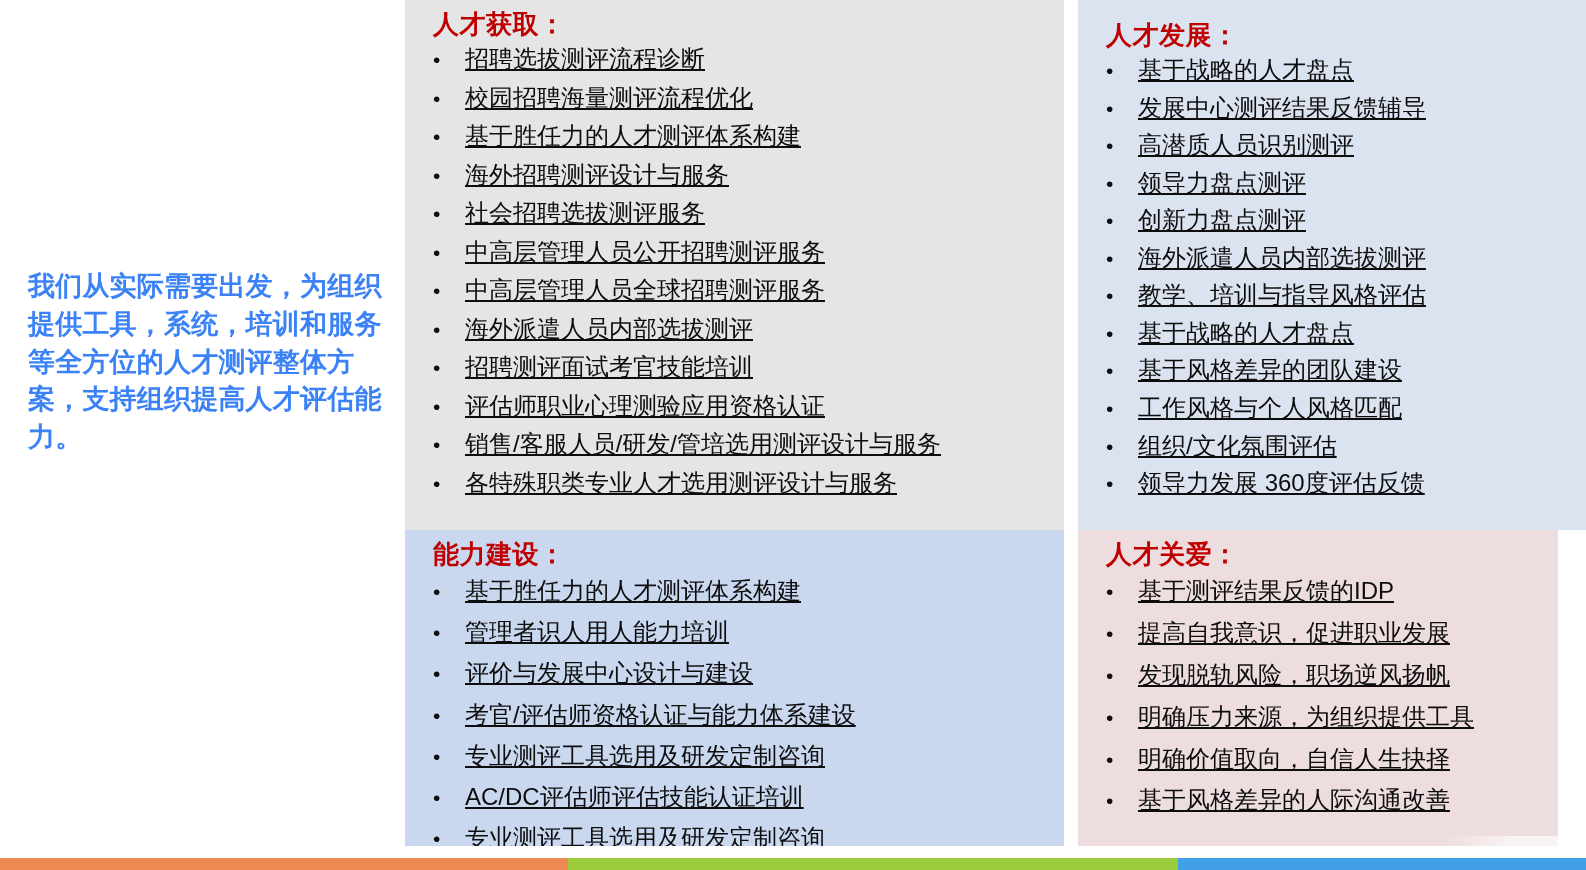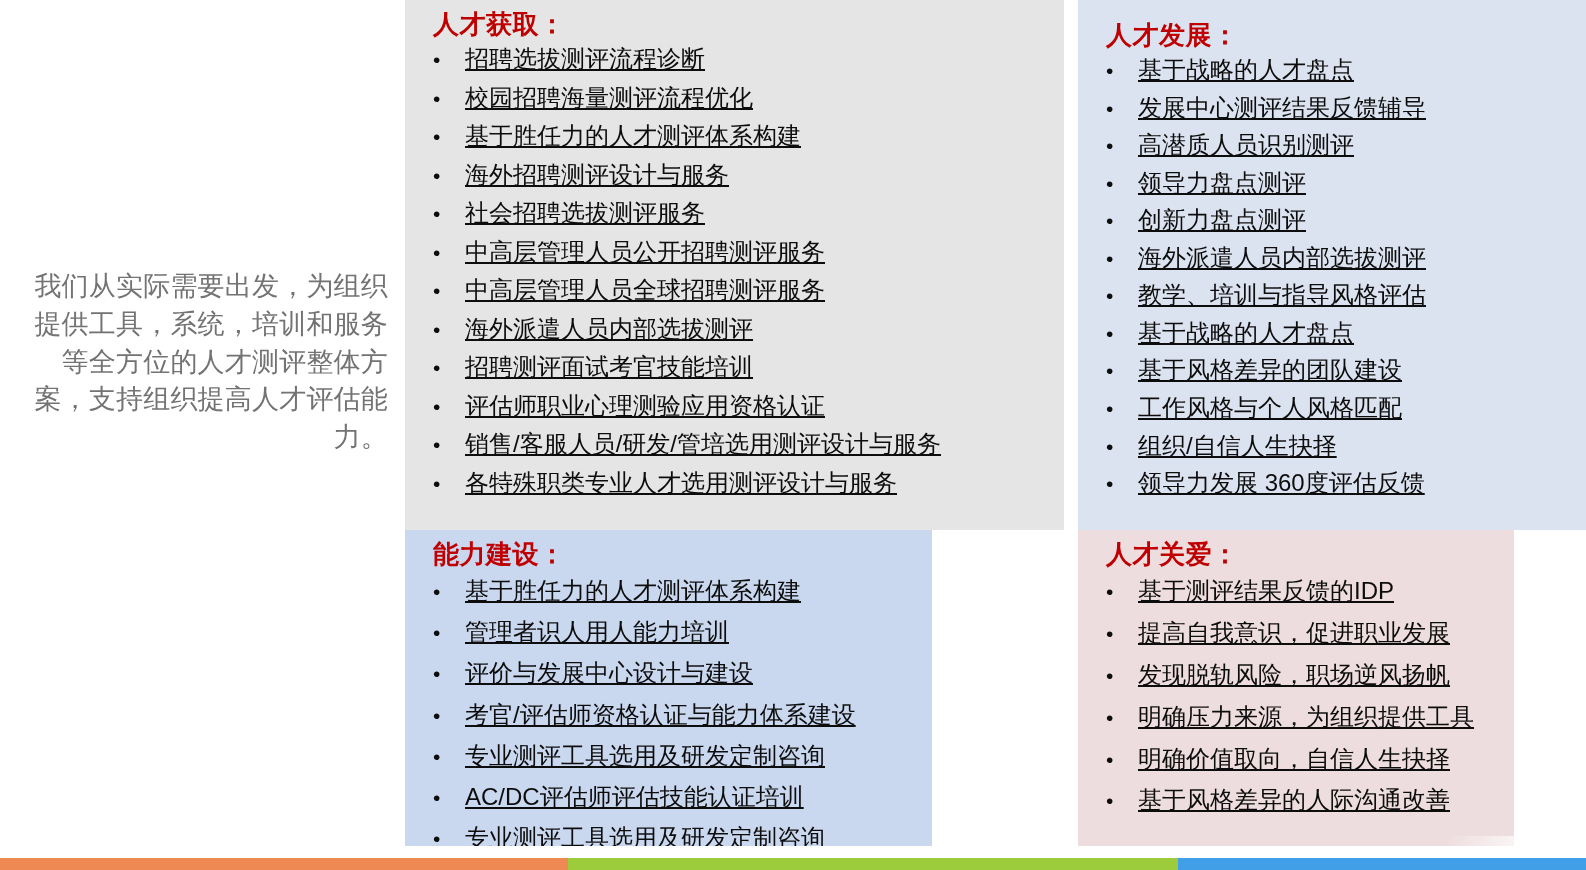--- a/index.html
+++ b/index.html
@@ -24,53 +24,52 @@
   }
 
   
   .intro-block {
     position: absolute;
     left: 28px;
     top: 268px;
     width: 360px;
     font-size: 27px;
     line-height: 1.40;
-    color: #737373;
+    color: #3b82f6;
     letter-spacing: 0.2px;
-    font-weight: 400;
-    text-align: right;
+    font-weight: 700;
   }
 
   
   .panel {
     position: absolute;
     box-sizing: border-box;
     overflow: hidden;
   }
   .panel-acquire {
     left: 405px;  top: 0px;
     width: 659px; height: 530px;
     background: #e5e5e5;
     padding: 10px 14px 8px 14px;
   }
   .panel-capability {
     left: 405px;  top: 530px;
-    width: 527px; height: 316px;
+    width: 659px; height: 316px;
     background: #c9d7ef;
     padding: 10px 14px 8px 14px;
   }
   .panel-develop {
     left: 1078px; top: 0px;
     width: 508px; height: 530px;
     background: #dce3f0;
     padding: 21px 14px 8px 14px;
   }
   .panel-care {
     left: 1078px; top: 530px;
-    width: 436px; height: 316px;
+    width: 480px; height: 316px;
     background: #eeddde;
     padding: 10px 14px 8px 14px;
   }
 
   .panel-title {
     color: #c00000;
     font-weight: bold;
     font-size: 26px;
     line-height: 1.12;
     margin: 0 0 1px 14px;
@@ -271,21 +270,21 @@
         <li>
           <span class="bullet-dot">•</span>
           <span class="bullet-text">基于风格差异的团队建设</span>
         </li>
         <li>
           <span class="bullet-dot">•</span>
           <span class="bullet-text">工作风格与个人风格匹配</span>
         </li>
         <li>
           <span class="bullet-dot">•</span>
-          <span class="bullet-text">组织/自信人生抉择</span>
+          <span class="bullet-text">组织/文化氛围评估</span>
         </li>
         <li>
           <span class="bullet-dot">•</span>
           <span class="bullet-text">领导力发展 360度评估反馈</span>
         </li>
       </ul>
   </section>
 
   <section class="panel panel-care">
     <h2 class="panel-title">人才关爱：</h2>

